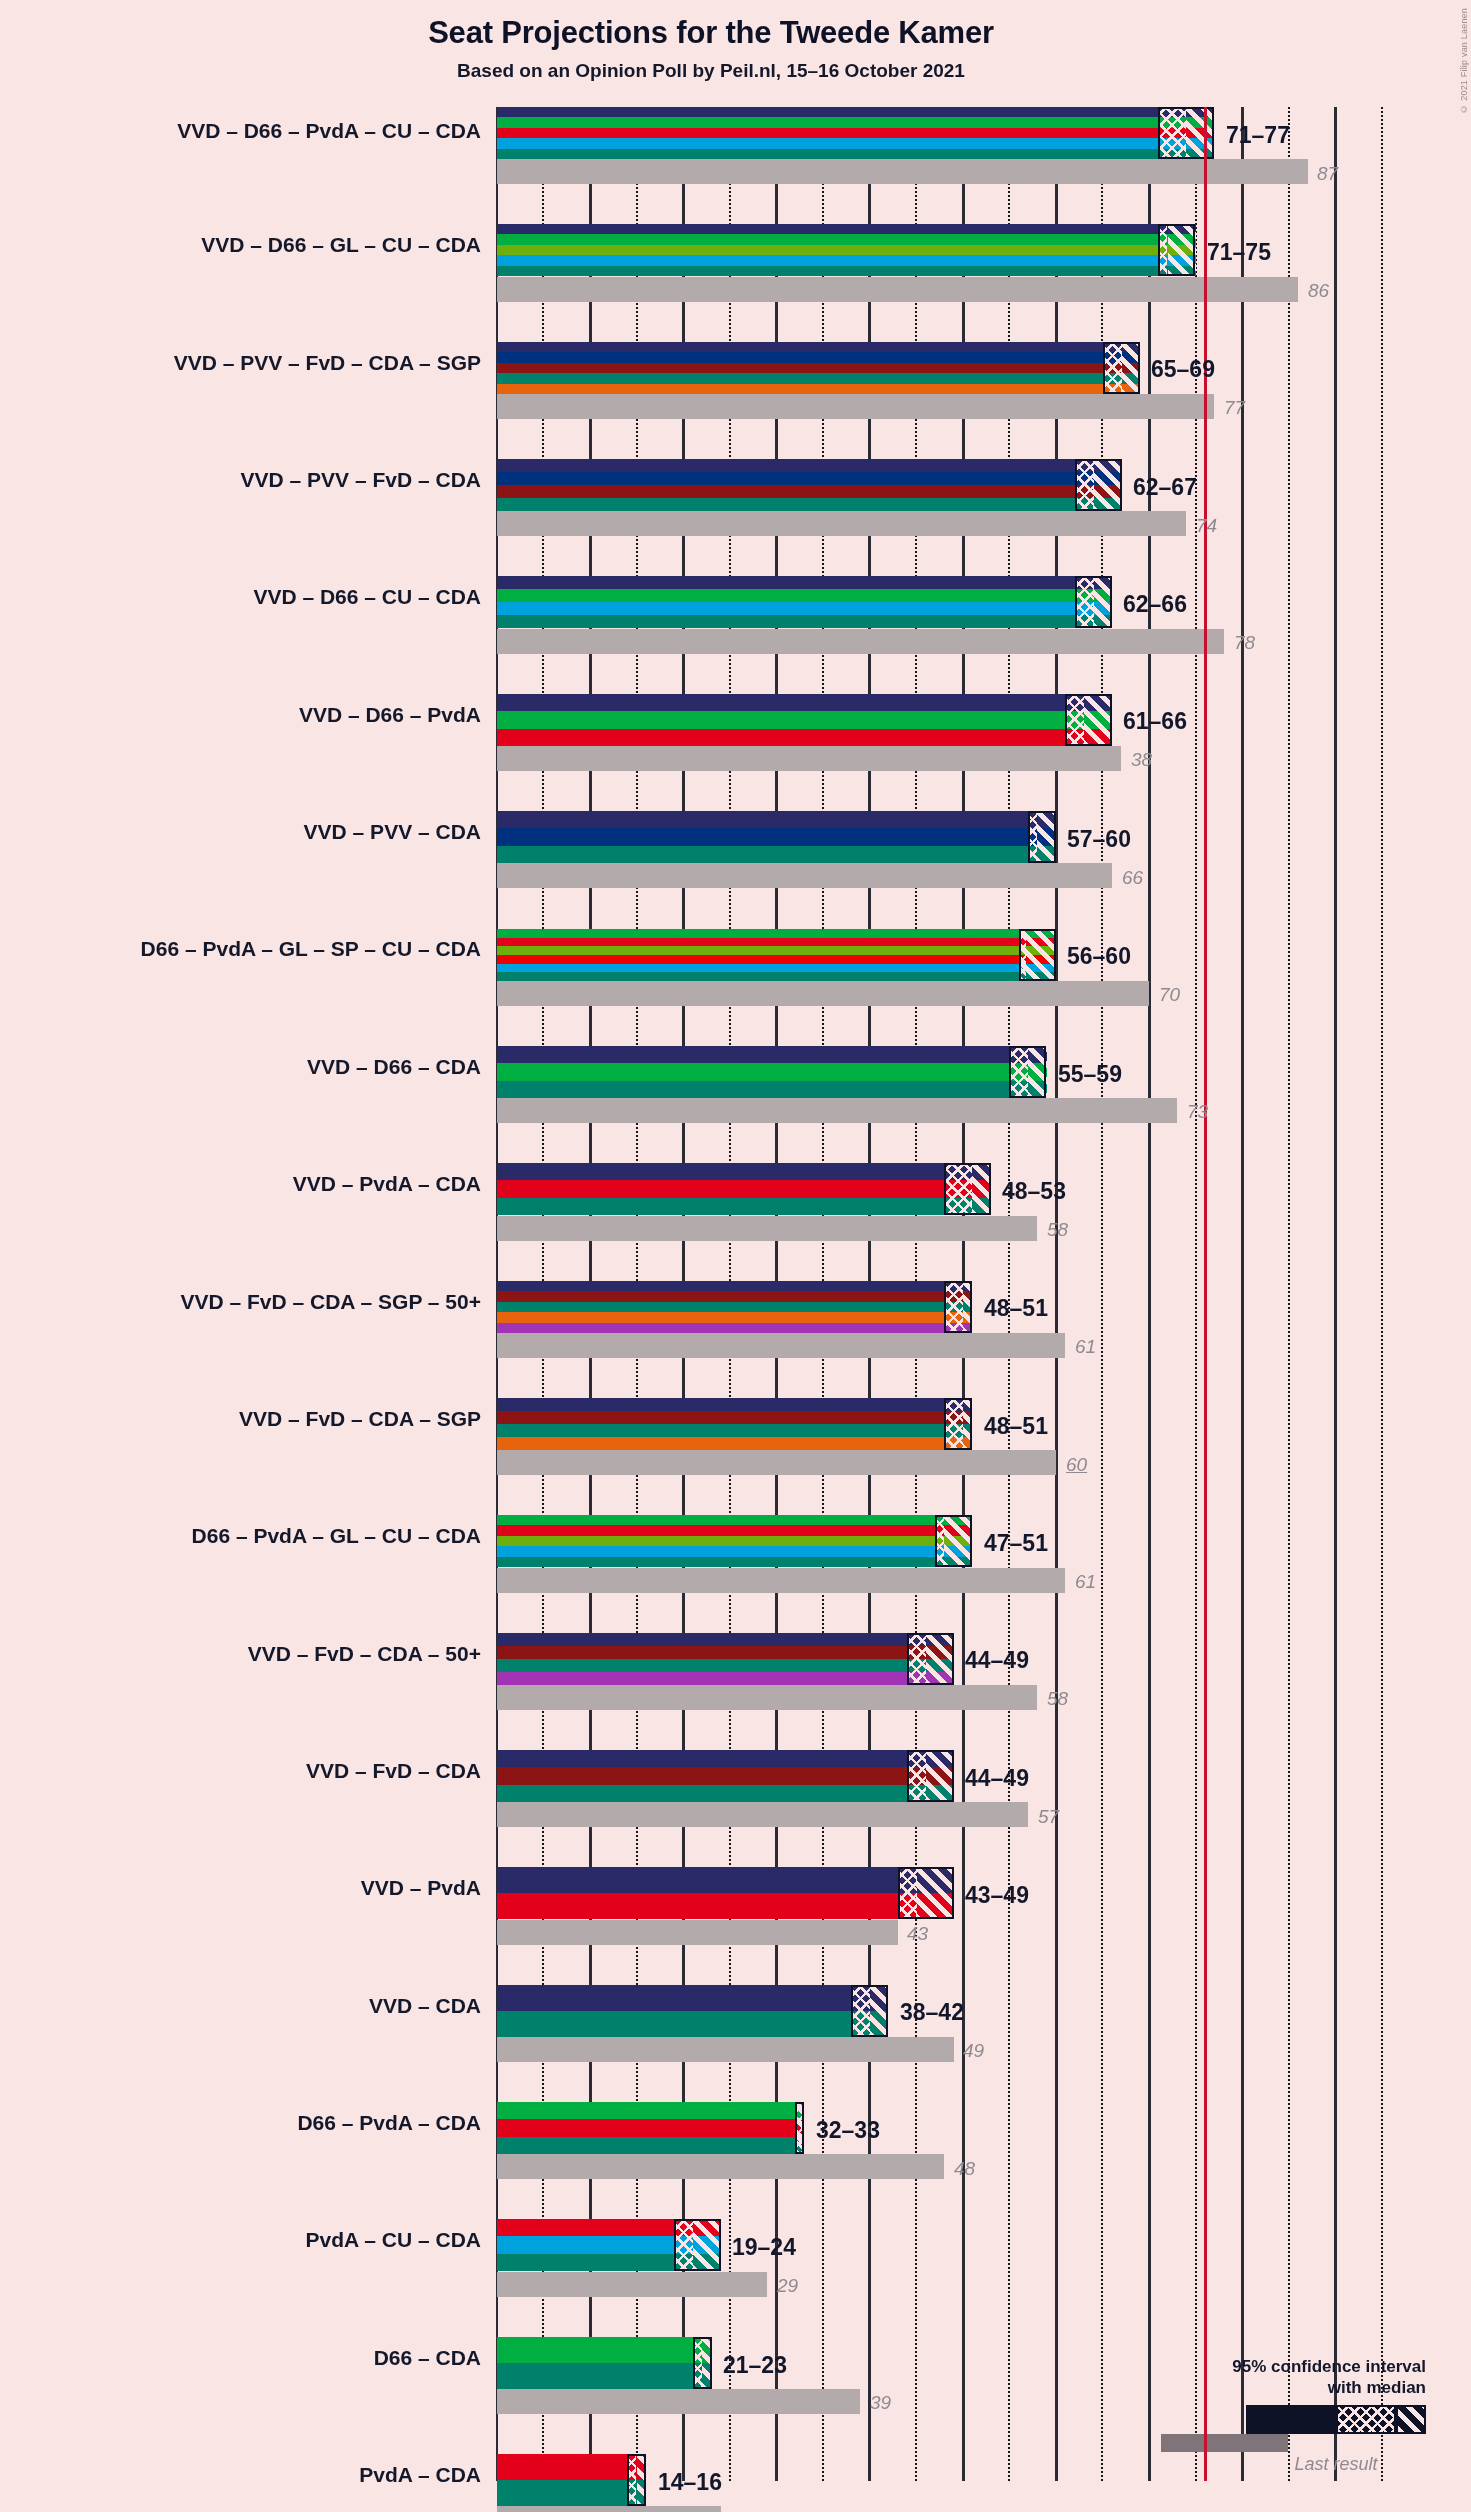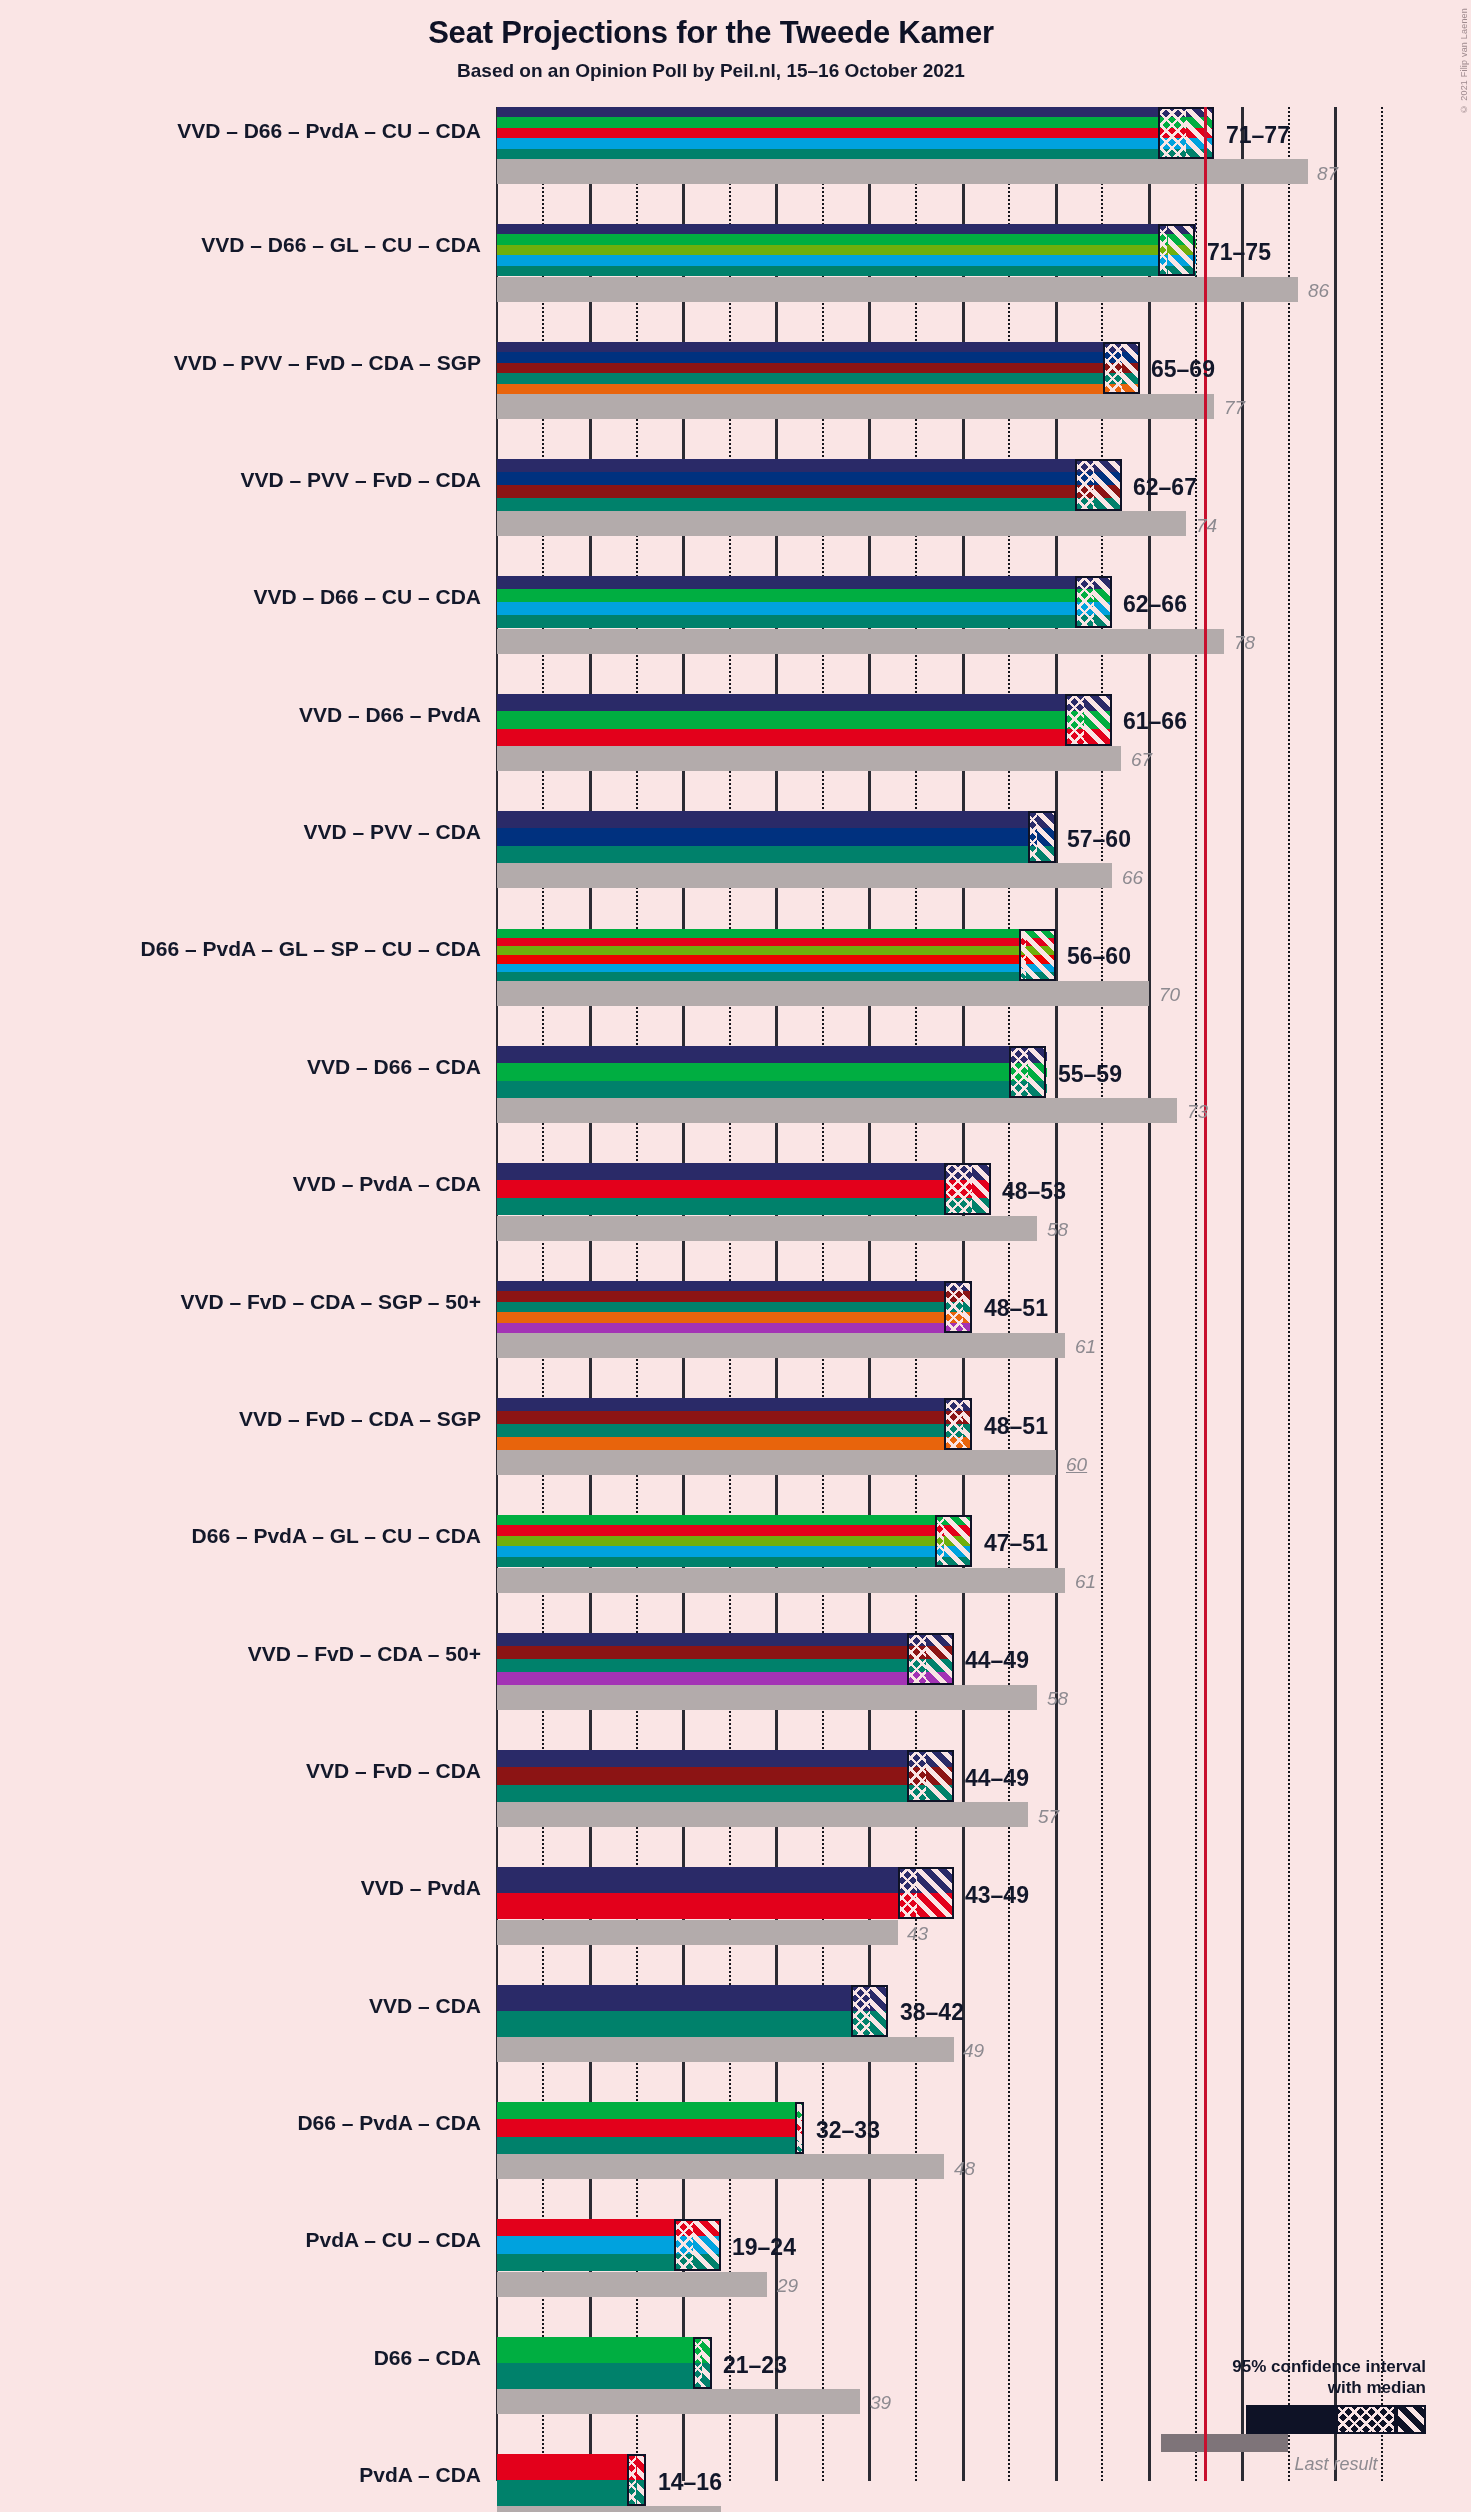--- a/index.html
+++ b/index.html
@@ -229,21 +229,21 @@
       <div class="last-text" style="top: 525px; left: 737px;">78</div>
       <div class="rowlabel" style="top: 596px; left: -490px; width: 474px; right: auto;">VVD – D66 – PvdA</div>
       <div class="last-bar" style="top: 639px; left: 0px; width: 624px;"></div>
       <div class="ci-bar" style="top: 587px; left: 0px; width: 615px;">
         <div class="stripes" style="background: linear-gradient(rgb(42, 42, 104) 0%, rgb(42, 42, 104) 33.3333%, rgb(0, 174, 65) 33.3333%, rgb(0, 174, 65) 66.6667%, rgb(227, 0, 27) 66.6667%, rgb(227, 0, 27) 100%);"></div>
       </div>
       <div class="hatch-median" style="top: 587px; left: 568px; width: 18.6px;"></div>
       <div class="hatch-upper" style="top: 587px; left: 587px; width: 28px;"></div>
       <div class="ci-outline" style="top: 587px; left: 568px; width: 47px;"></div>
       <div class="ci-text" style="top: 601px; left: 626px;">61–66</div>
-      <div class="last-text" style="top: 642px; left: 634px;">67</div>
+      <div class="last-text" style="top: 642px; left: 634px;">38</div>
       <div class="rowlabel" style="top: 713px; left: -490px; width: 474px; right: auto;">VVD – PVV – CDA</div>
       <div class="last-bar" style="top: 756px; left: 0px; width: 615px;"></div>
       <div class="ci-bar" style="top: 704px; left: 0px; width: 559px;">
         <div class="stripes" style="background: linear-gradient(rgb(42, 42, 104) 0%, rgb(42, 42, 104) 33.3333%, rgb(0, 49, 127) 33.3333%, rgb(0, 49, 127) 66.6667%, rgb(0, 129, 107) 66.6667%, rgb(0, 129, 107) 100%);"></div>
       </div>
       <div class="hatch-median" style="top: 704px; left: 531px; width: 9.3px;"></div>
       <div class="hatch-upper" style="top: 704px; left: 540px; width: 18.6px;"></div>
       <div class="ci-outline" style="top: 704px; left: 531px; width: 28px;"></div>
       <div class="ci-text" style="top: 719px; left: 570px;">57–60</div>
       <div class="last-text" style="top: 760px; left: 625px;">66</div>

